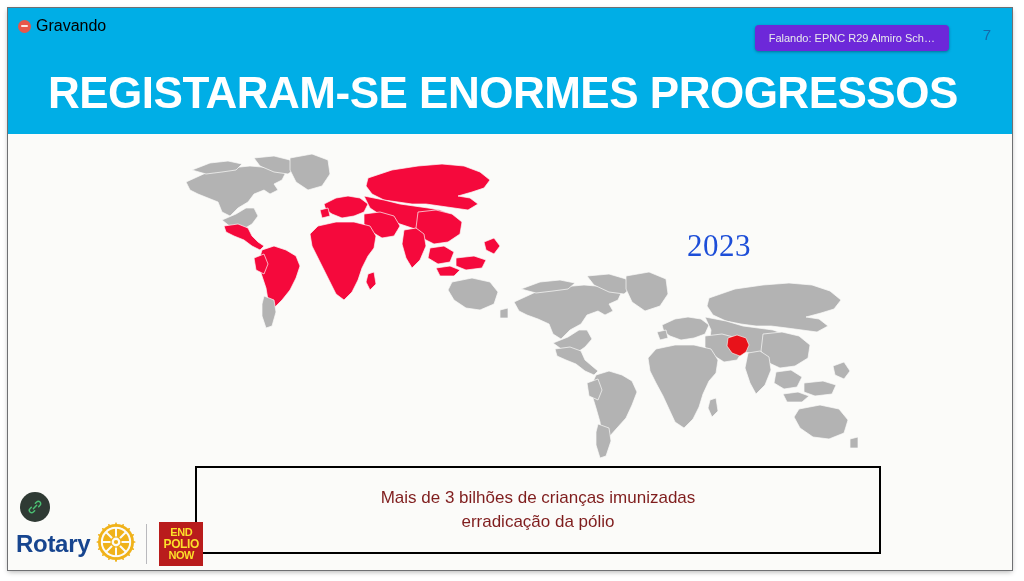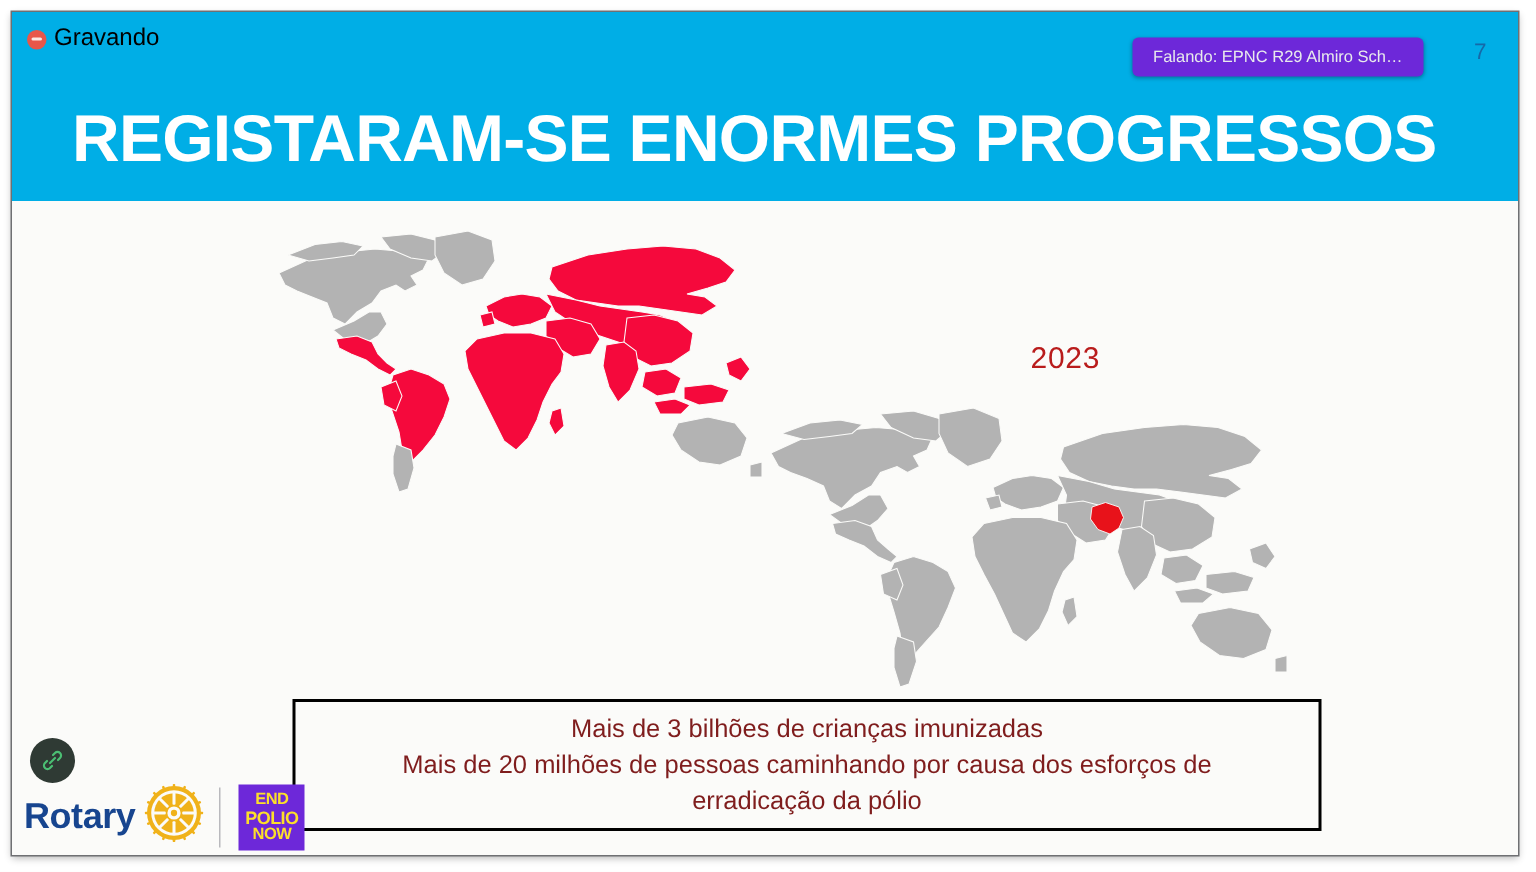--- a/index.html
+++ b/index.html
@@ -115,23 +115,23 @@
     background: #fbfbf9;
   }
 
   .map-wrap { position: absolute; }
   #map-1988 { left: 170px; top: 16px; width: 330px; height: 182px; }
   #map-2023 { left: 498px; top: 134px; width: 352px; height: 194px; }
   .map-wrap svg { display: block; width: 100%; height: 100%; }
 
   .year-label {
     position: absolute;
-    font-size: 20px;
-    color: #b91c1c;
-    font-family: Liberation Sans, sans-serif;
+    font-size: 31px;
+    color: #1d4ed8;
+    font-family: Liberation Serif, serif;
     letter-spacing: 0.5px;
   }
   #year-1988 { left: 188px; top: 196px; }
   #year-2023 { left: 679px; top: 94px; }
 
   
   #callout-box {
     position: absolute;
     left: 187px;
     top: 332px;
@@ -192,21 +192,21 @@
   #rotary-wheel { margin-left: 6px; }
   #logo-divider {
     width: 1px;
     height: 40px;
     background: #b9b9bd;
     margin: 0 12px 0 10px;
   }
   #endpolio-badge {
     width: 44px;
     height: 44px;
-    background: #6d28d9;
+    background: #b91c1c;
     display: flex;
     flex-direction: column;
     align-items: center;
     justify-content: center;
     line-height: 1.0;
   }
   #endpolio-badge span {
     color: #fcdf2a;
     font-weight: bold;
     font-family: "Liberation Sans", sans-serif;
@@ -335,21 +335,20 @@
           <g fill="#e8121a" stroke="#fbfbf9" stroke-width="0.6">
             <path d="M222 70 L231 67 L240 70 L243 77 L240 84 L234 88 L226 85 L221 78 Z"></path>
           </g>
         </svg>
       </div>
       <div id="year-2023" class="year-label">2023</div>
 
       <div id="callout-box">
         <div id="callout-text">
           <span>Mais de 3 bilhões de crianças imunizadas</span>
-          <span>Mais de 20 milhões de pessoas caminhando por causa dos esforços de</span>
           <span>erradicação da pólio</span>
         </div>
       </div>
 
       <div id="footer-logos">
 
         <div id="share-chip">
           <svg width="16" height="16" viewBox="0 0 24 24" fill="none" stroke="#4bbf73" stroke-width="2.2" stroke-linecap="round">
             <path d="M9.5 14.5 L14.5 9.5"></path>
             <path d="M12.5 6.5 L14.5 4.5 a3.5 3.5 0 0 1 5 5 L17.5 11.5"></path>

